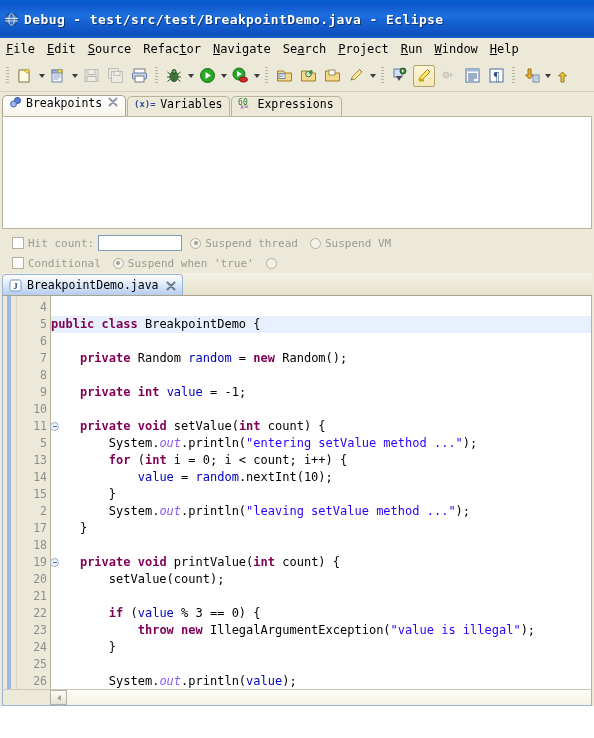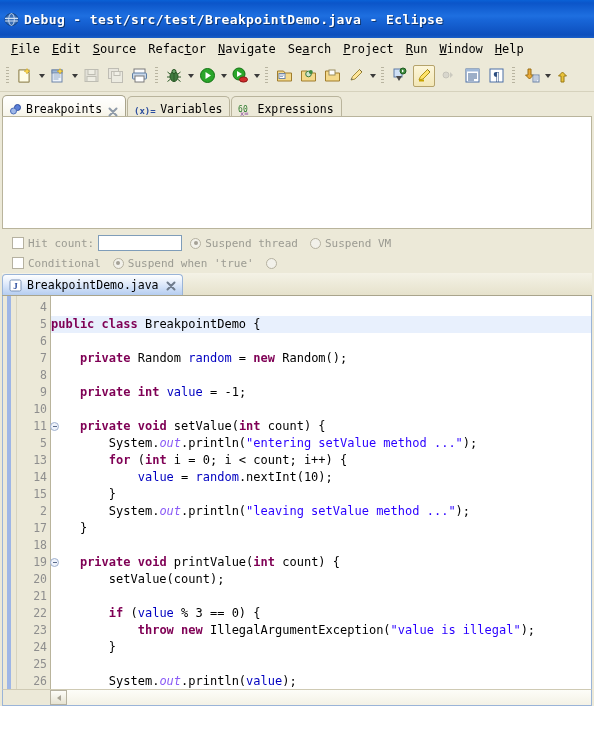--- a/index.html
+++ b/index.html
@@ -37,21 +37,20 @@
     letter-spacing: 0.4px;
     white-space: nowrap;
     text-shadow: 1px 1px 0px rgba(0,0,0,0.45);
   }
 
   
   .menubar {
     height: 22px;
     background: #ece9d8;
     display: flex; align-items: center;
-    padding-left: 5px;
     box-sizing: border-box;
     border-bottom: 1px solid #ece9d8;
   }
   .menu-item {
     font-family: "DejaVu Sans Mono", "Liberation Mono", monospace;
     font-size: 12px;
     color: #000000;
     padding: 2px 6px;
     white-space: nowrap;
     cursor: default;
@@ -107,21 +106,21 @@
     padding: 2px 2px 0 2px;
     box-sizing: border-box;
   }
   .tabrow {
     height: 22px;
     display: flex; align-items: flex-end;
     position: relative;
   }
   .vtab {
     height: 20px;
-    display: flex; align-items: flex-end;
+    display: flex; align-items: flex-start;
     padding: 0 7px 0 6px;
     font-family: "DejaVu Sans Mono", "Liberation Mono", monospace;
     font-size: 11.5px;
     color: #000;
     background: #ece9d8;
     border: 1px solid #b9b49c;
     border-bottom: none;
     border-radius: 5px 5px 0 0;
     margin-right: 1px;
     box-sizing: border-box;

